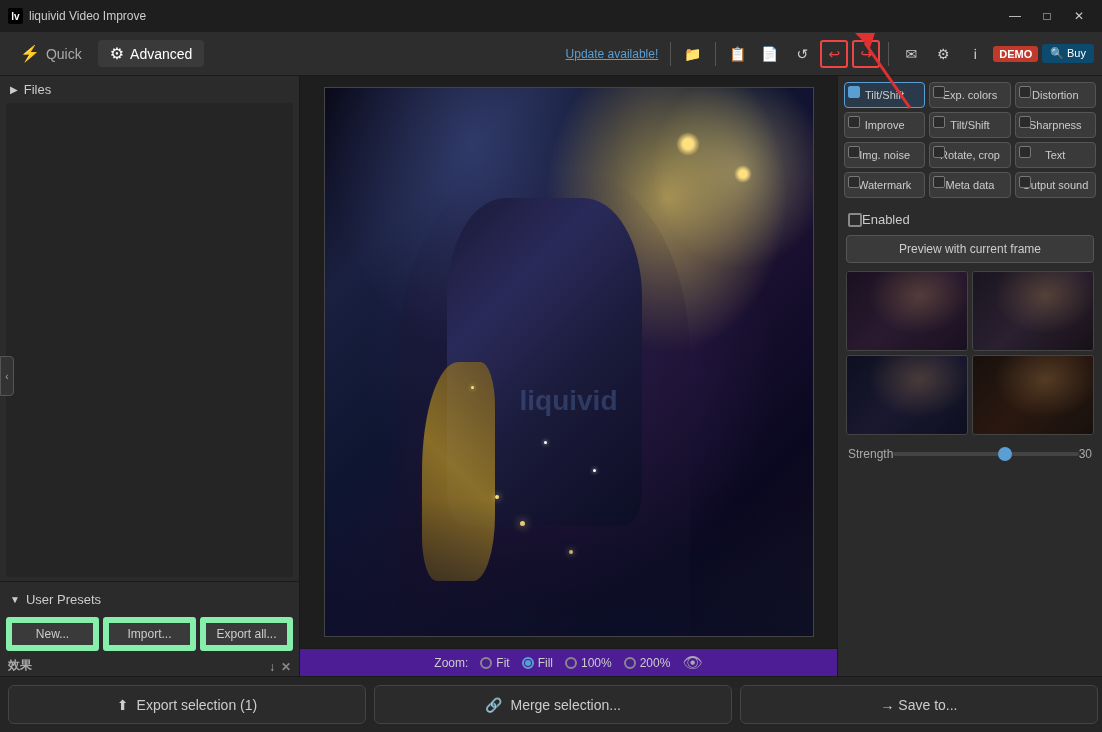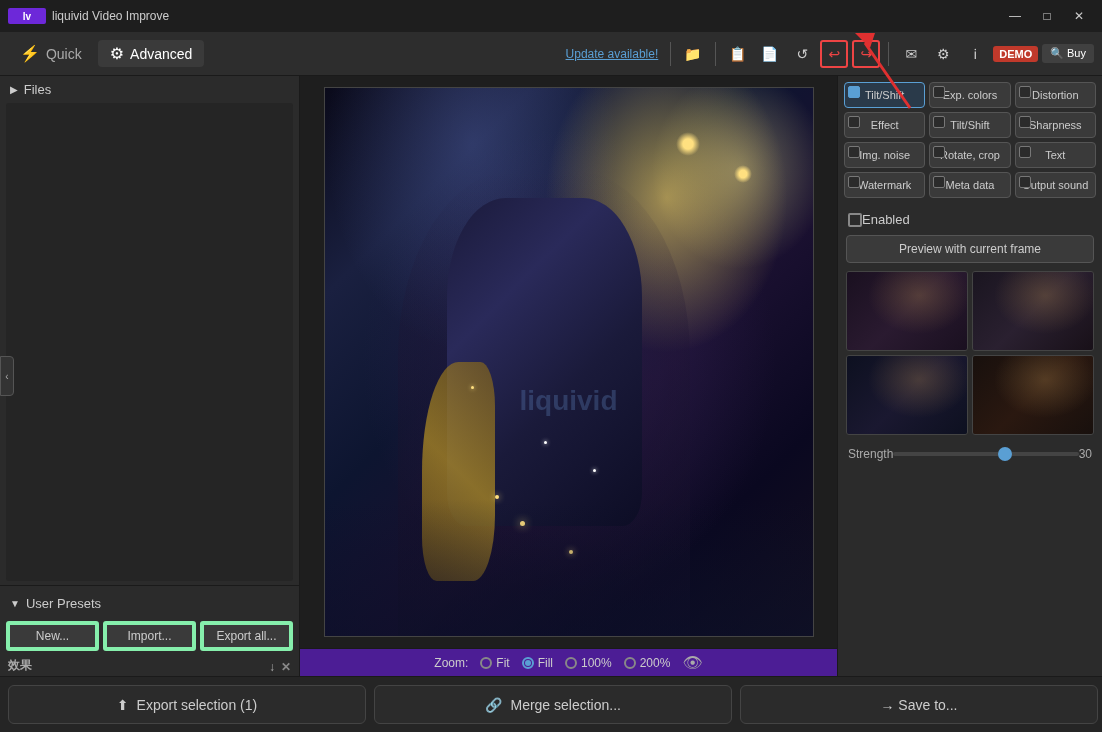--- a/index.html
+++ b/index.html
@@ -16,22 +16,22 @@
     
     #titlebar {
       display: flex;
       align-items: center;
       background: #1e1e1e;
       height: 32px;
       padding: 0 8px;
       user-select: none;
     }
     #titlebar .app-icon {
-      width: 38px; height: 16px;
-      background: #6d28d9;
+      width: 15px; height: 16px;
+      background: #000000;
       border-radius: 2px;
       margin-right: 6px;
       display: flex; align-items: center; justify-content: center;
       font-size: 10px; color: white; font-weight: bold;
     }
     #titlebar .title-text {
       font-size: 12px;
       color: #ccc;
       flex: 1;
     }
@@ -98,21 +98,21 @@
     }
     .demo-badge {
       background: #c0392b;
       color: white;
       font-size: 11px;
       padding: 2px 6px;
       border-radius: 3px;
       font-weight: bold;
     }
     .buy-btn {
-      background: #404040;
+      background: #0c4a6e;
       color: white;
       font-size: 11px;
       padding: 3px 8px;
       border-radius: 3px;
       cursor: pointer;
       display: flex; align-items: center; gap: 3px;
       border: none;
     }
 
     
@@ -157,21 +157,21 @@
       padding: 0;
     }
     .presets-buttons {
       display: flex;
       gap: 4px;
       padding: 4px 6px;
     }
     .preset-btn {
       flex: 1;
       background: #3a3a3a;
-      border: 4px solid #86efac;
+      border: 6px solid #86efac;
       color: #ccc;
       font-size: 12px;
       padding: 4px 6px;
       border-radius: 3px;
       cursor: pointer;
     }
     .presets-list-header {
       display: flex;
       align-items: flex-end;
       padding: 2px 8px;
@@ -559,21 +559,21 @@
         <div class="filter-checkbox"></div>
         <span>Exp. colors</span>
       </div>
       <div class="filter-btn">
         <div class="filter-checkbox"></div>
         <span>Distortion</span>
       </div>
 
       <div class="filter-btn">
         <div class="filter-checkbox"></div>
-        <span>Effect</span>
+        <span>Improve</span>
       </div>
       <div class="filter-btn">
         <div class="filter-checkbox"></div>
         <span>Tilt/Shift</span>
       </div>
       <div class="filter-btn">
         <div class="filter-checkbox"></div>
         <span>Sharpness</span>
       </div>
 

